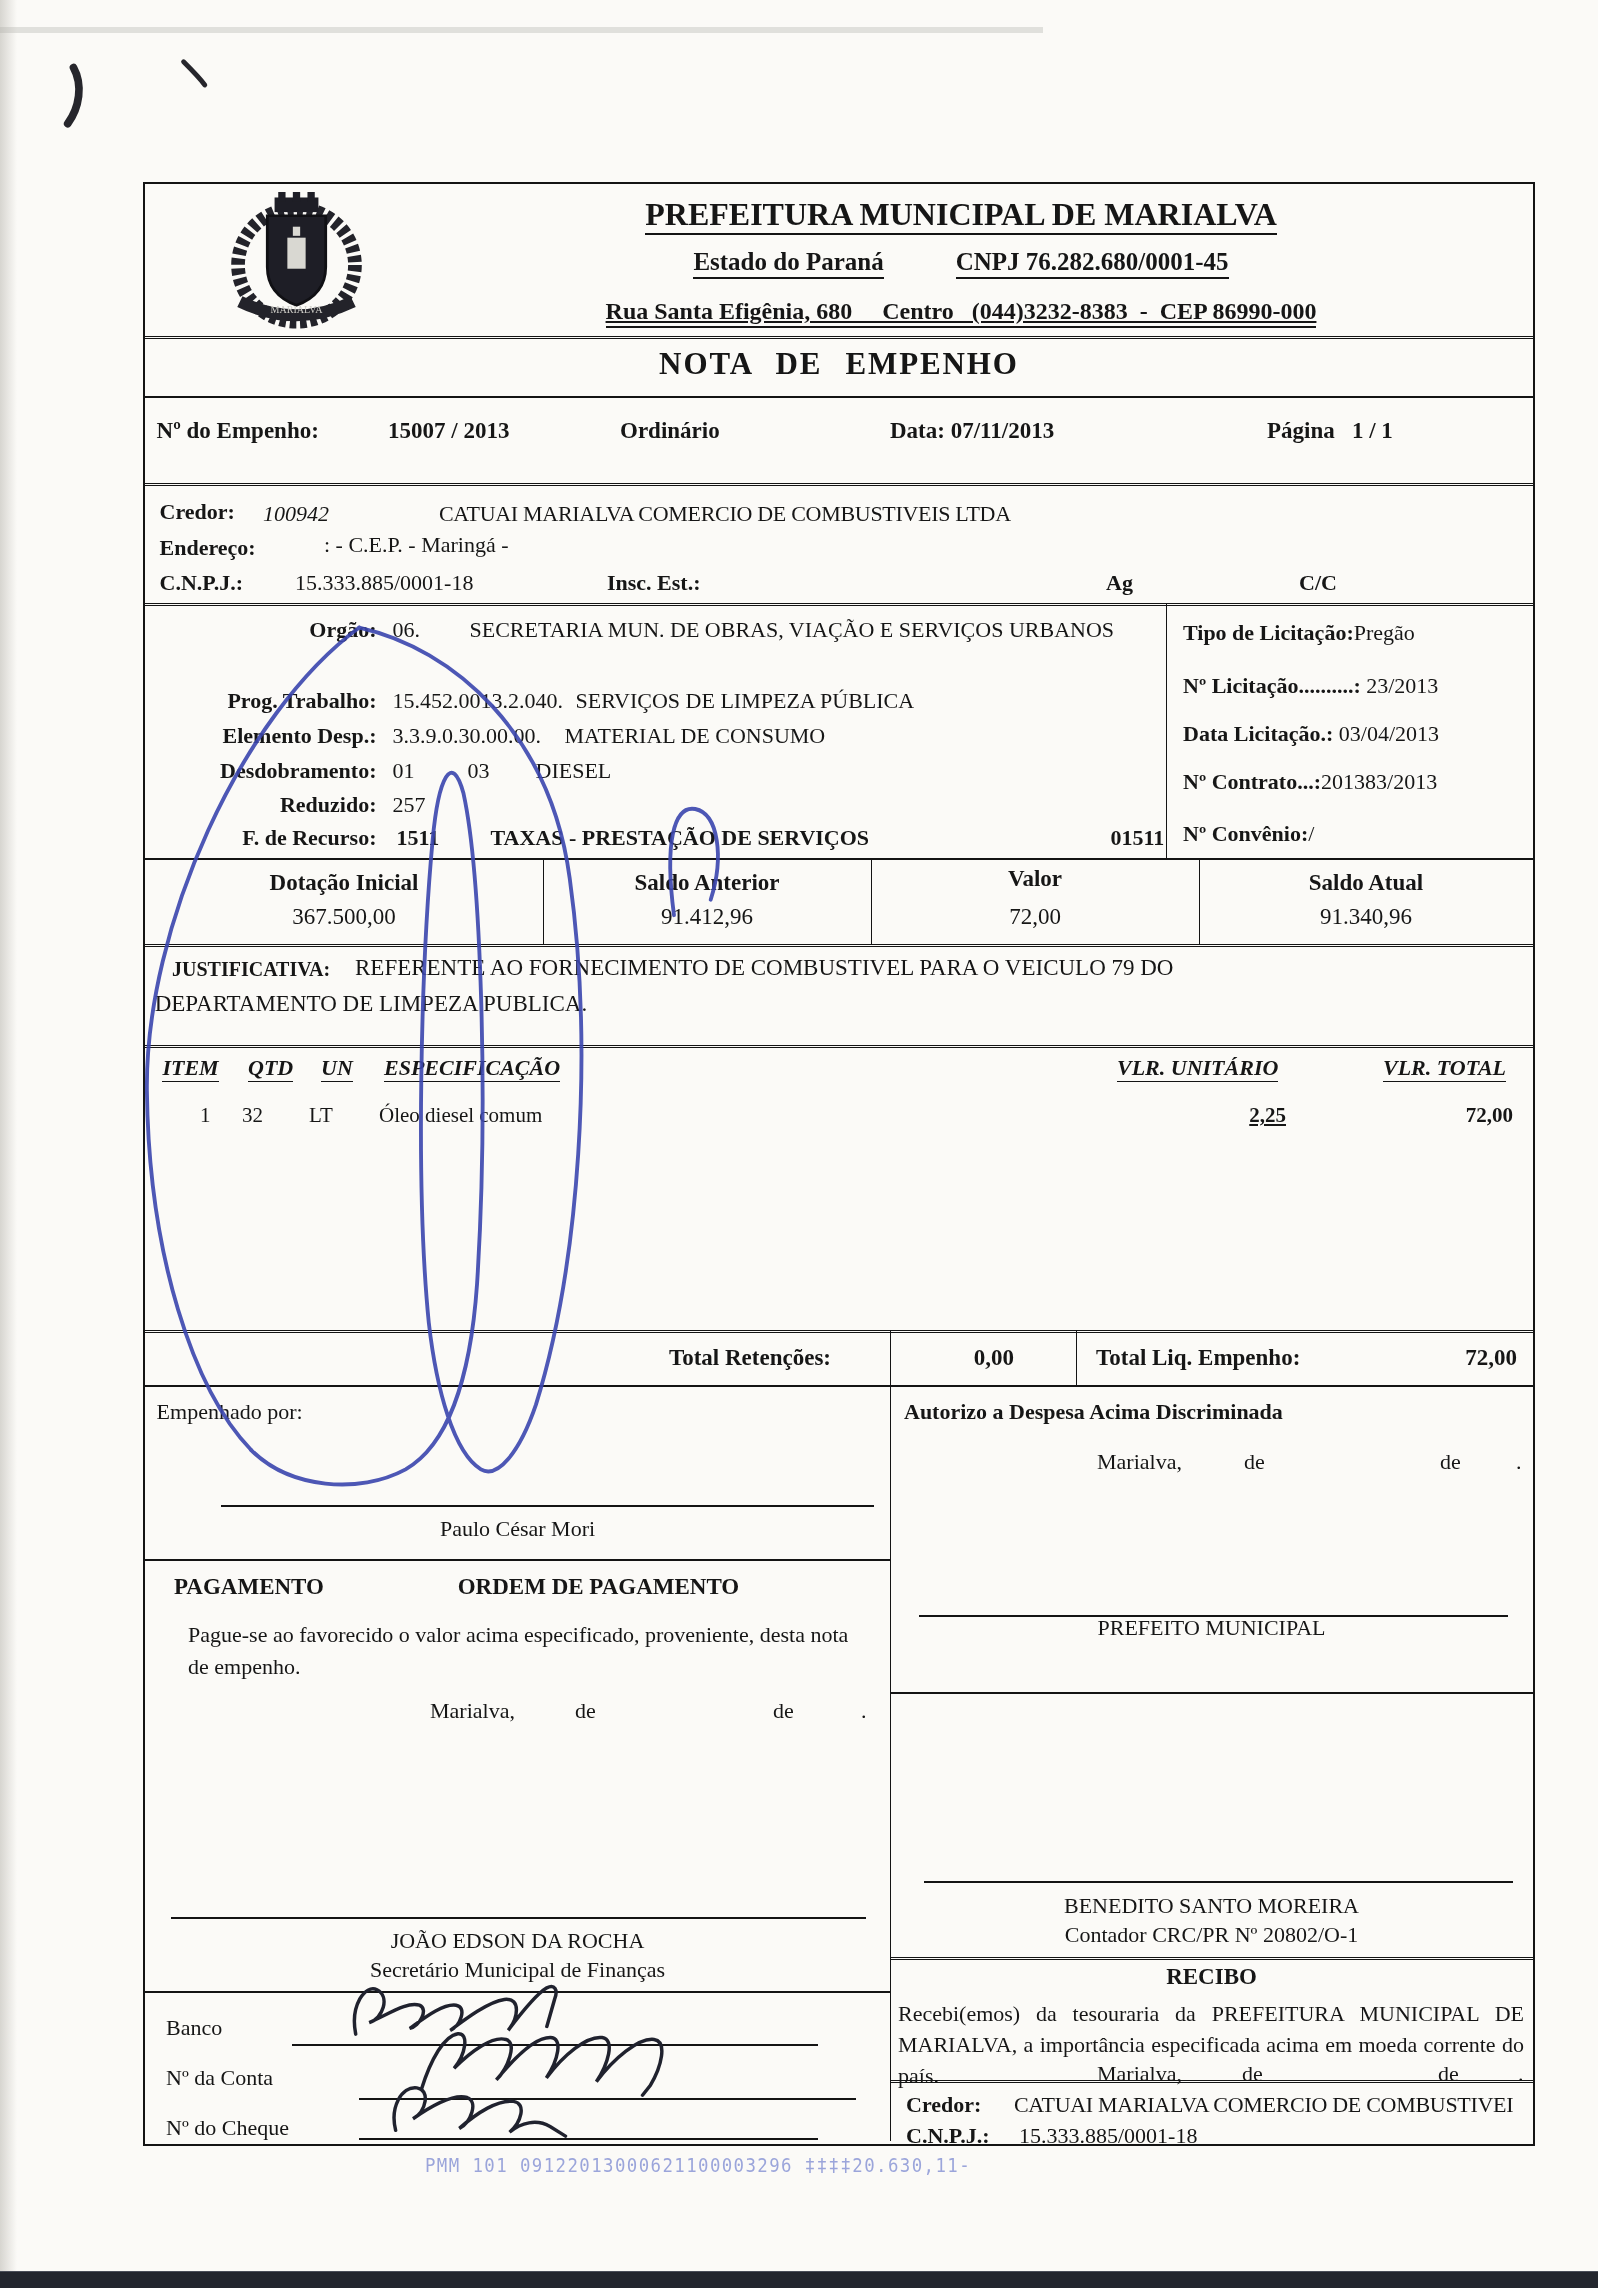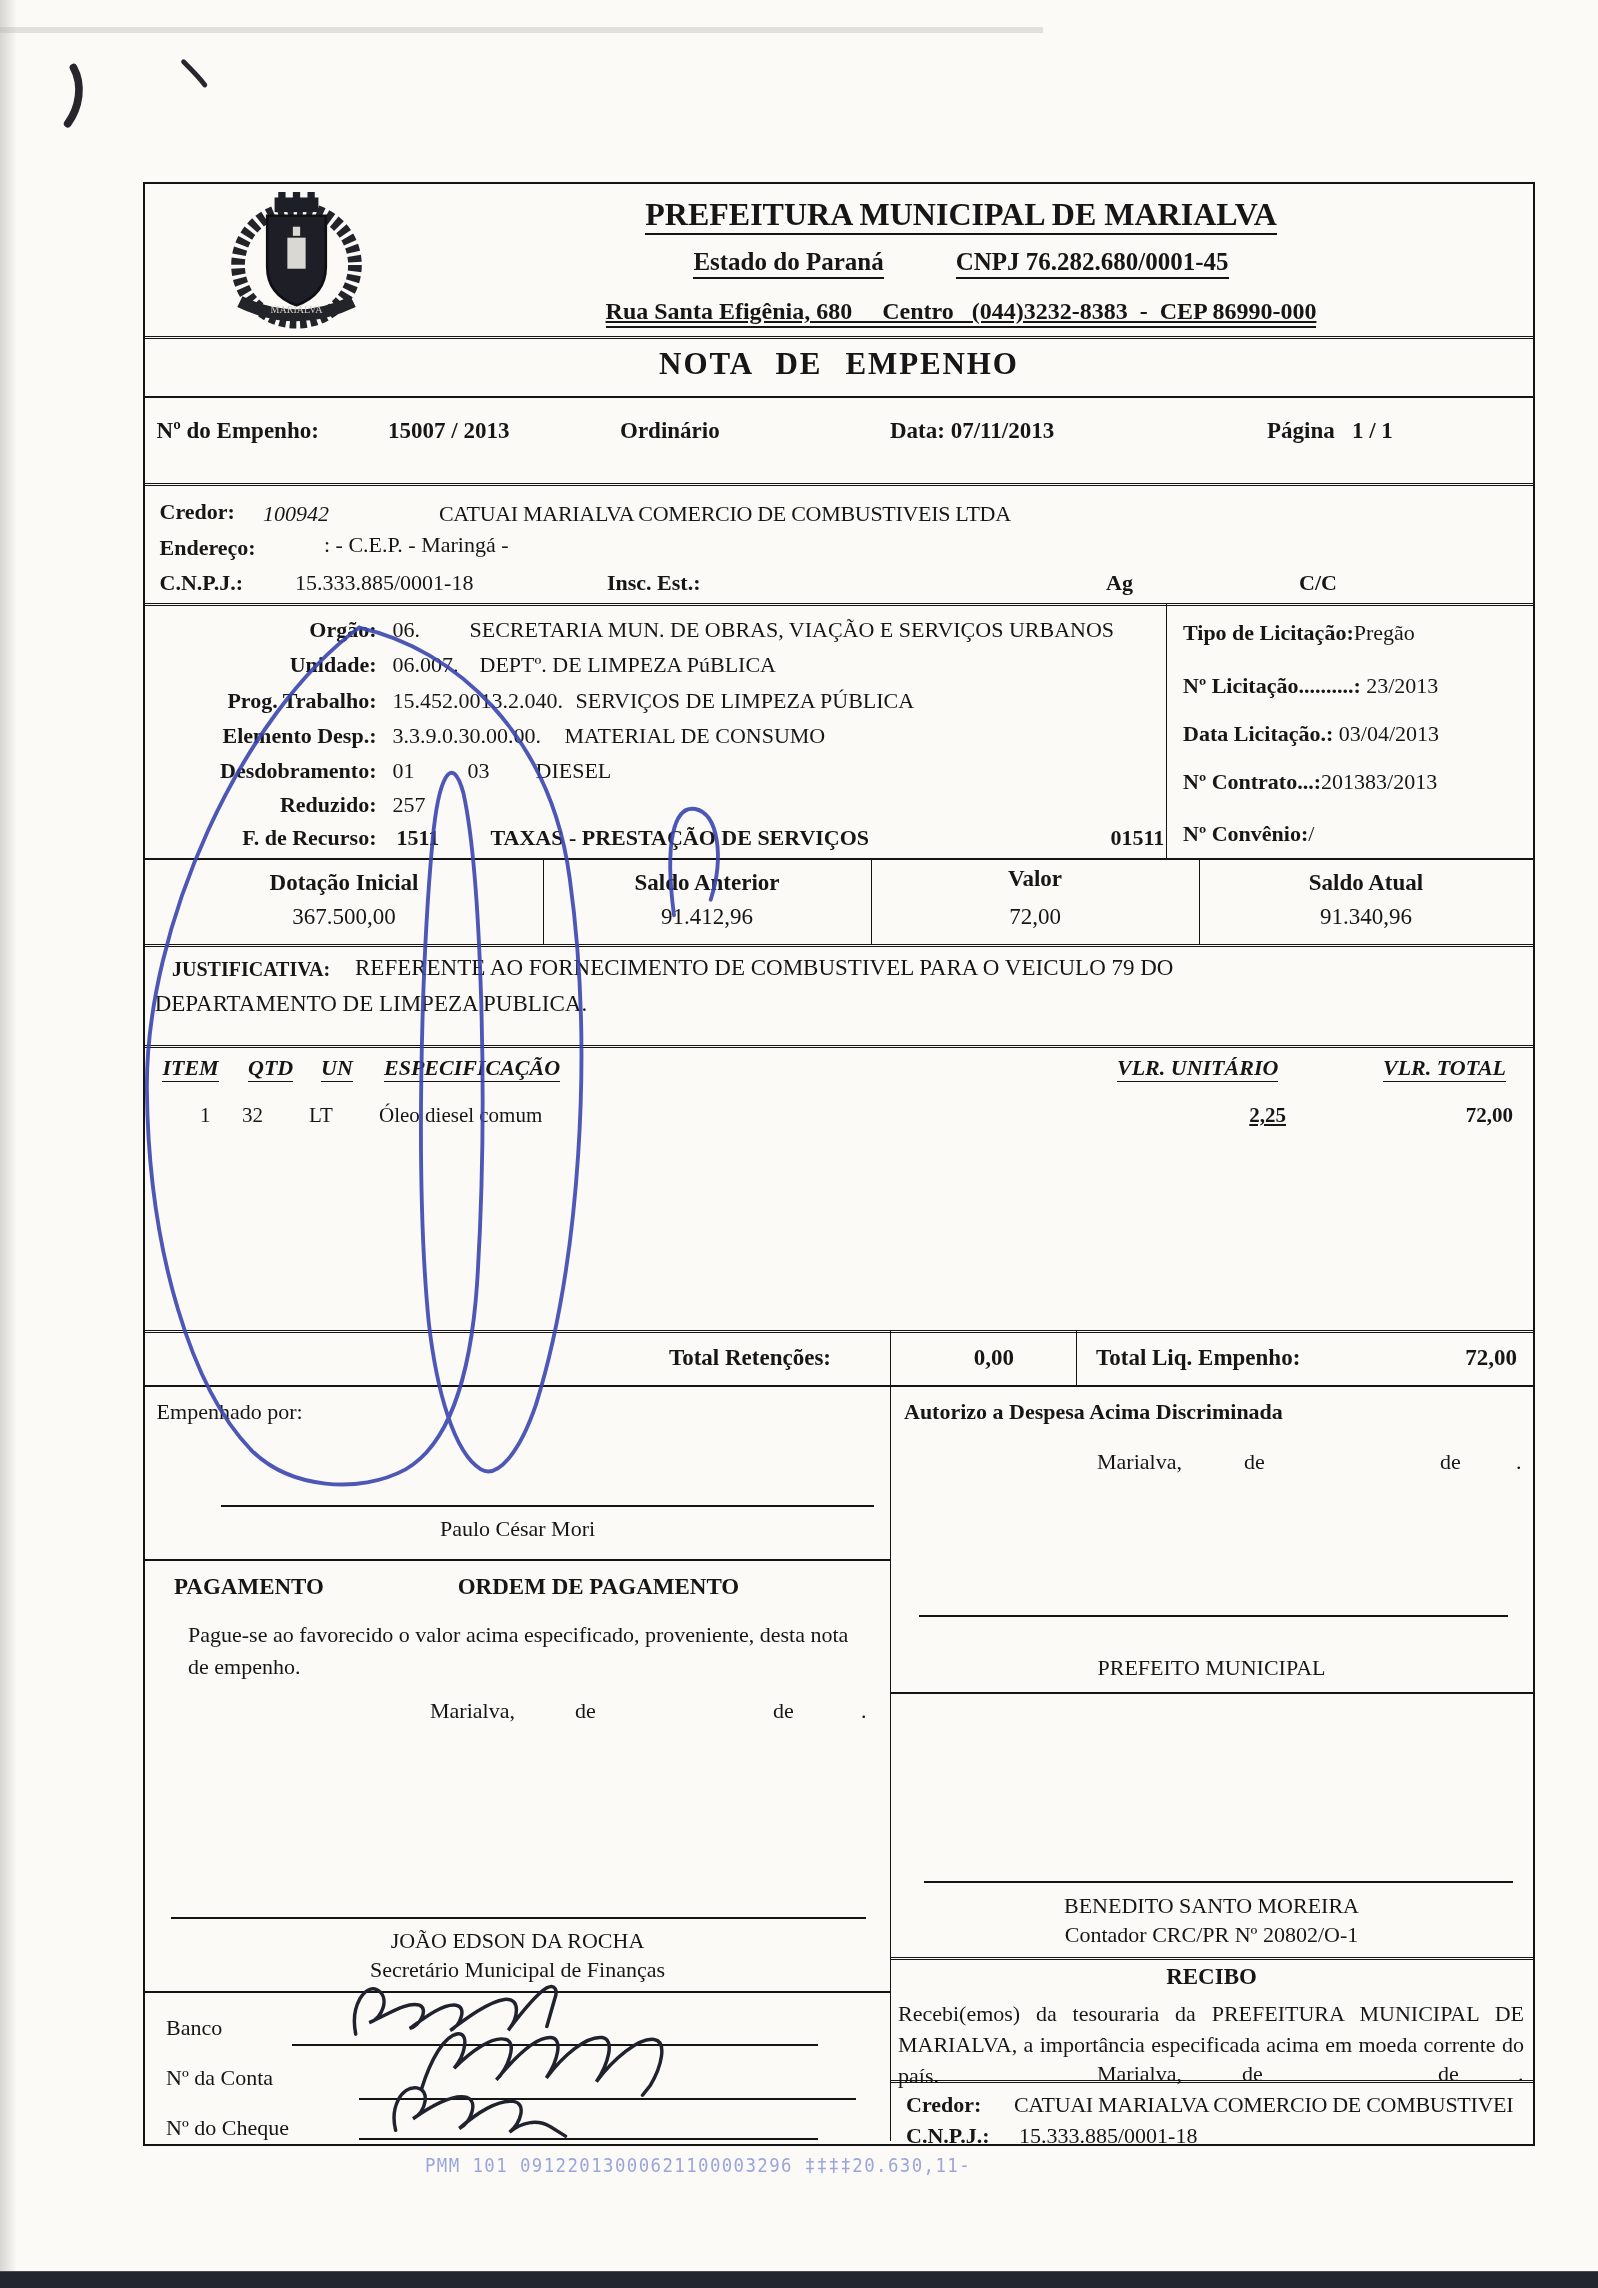--- a/index.html
+++ b/index.html
@@ -96,25 +96,20 @@
     <div class="abs t23" style="left:150px;top:386px;">15.333.885/0001-18</div>
     <div class="abs b t23" style="left:462px;top:386px;">Insc. Est.:</div>
     <div class="abs b t23" style="left:961px;top:386px;">Ag</div>
     <div class="abs b t23" style="left:1154px;top:386px;">C/C</div>
 
     <div class="abs" style="left:13.5px;top:433px;width:1004px;height:33px;">
       <span class="abs b r t23" style="left:0;width:218px;">Orgão:</span>
       <span class="abs t23" style="left:234px;">06.</span>
       <span class="abs t23" style="left:311px;">SECRETARIA MUN. DE OBRAS, VIAÇÃO E SERVIÇOS URBANOS</span>
     </div>
-    <div class="abs" style="left:13.5px;top:468px;width:1004px;height:33px;">
-      <span class="abs b r t23" style="left:0;width:218px;">Unidade:</span>
-      <span class="abs t23" style="left:234px;">06.007.</span>
-      <span class="abs t23" style="left:321px;">DEPTº. DE LIMPEZA PúBLICA</span>
-    </div>
     <div class="abs" style="left:13.5px;top:504px;width:1004px;height:33px;">
       <span class="abs b r t23" style="left:0;width:218px;">Prog. Trabalho:</span>
       <span class="abs t23" style="left:234px;">15.452.0013.2.040.</span>
       <span class="abs t23" style="left:417px;">SERVIÇOS DE LIMPEZA PÚBLICA</span>
     </div>
     <div class="abs" style="left:13.5px;top:539px;width:1004px;height:33px;">
       <span class="abs b r t23" style="left:0;width:218px;">Elemento Desp.:</span>
       <span class="abs t23" style="left:234px;">3.3.9.0.30.00.00.</span>
       <span class="abs t23" style="left:406px;">MATERIAL DE CONSUMO</span>
     </div>
@@ -235,21 +230,21 @@
     </div>
 
     <div class="abs b t23" style="left:759px;top:1215px;">Autorizo a Despesa Acima Discriminada</div>
     <div class="abs t23" style="left:745px;top:1265px;width:643px;height:29px;">
       <span class="abs" style="left:207px;">Marialva,</span>
       <span class="abs" style="left:354px;">de</span>
       <span class="abs" style="left:550px;">de</span>
       <span class="abs" style="left:626px;">.</span>
     </div>
     <div class="abs sigline" style="left:774px;top:1431px;width:589px;"></div>
-    <div class="abs c t23" style="left:745px;top:1471px;width:643px;">PREFEITO MUNICIPAL</div>
+    <div class="abs c t23" style="left:745px;top:1431px;width:643px;">PREFEITO MUNICIPAL</div>
     <div class="abs hd3" style="left:745px;top:1508px;width:643px;"></div>
 
     <div class="abs sigline" style="left:779px;top:1697px;width:589px;"></div>
     <div class="abs c t23" style="left:745px;top:1709px;width:643px;">BENEDITO SANTO MOREIRA</div>
     <div class="abs c t23" style="left:745px;top:1738px;width:643px;">Contador CRC/PR Nº 20802/O-1</div>
     <div class="abs hd4" style="left:745px;top:1773px;width:643px;"></div>
 
     <div class="abs c b t24" style="left:745px;top:1780px;width:643px;">RECIBO</div>
     <div class="abs t23" style="left:753px;top:1815px;width:626px;text-align:justify;line-height:1.4;">Recebi(emos)  da  tesouraria  da  PREFEITURA  MUNICIPAL  DE MARIALVA, a importância especificada acima em moeda corrente do país.</div>
     <div class="abs t23" style="left:745px;top:1877px;width:643px;height:29px;">

